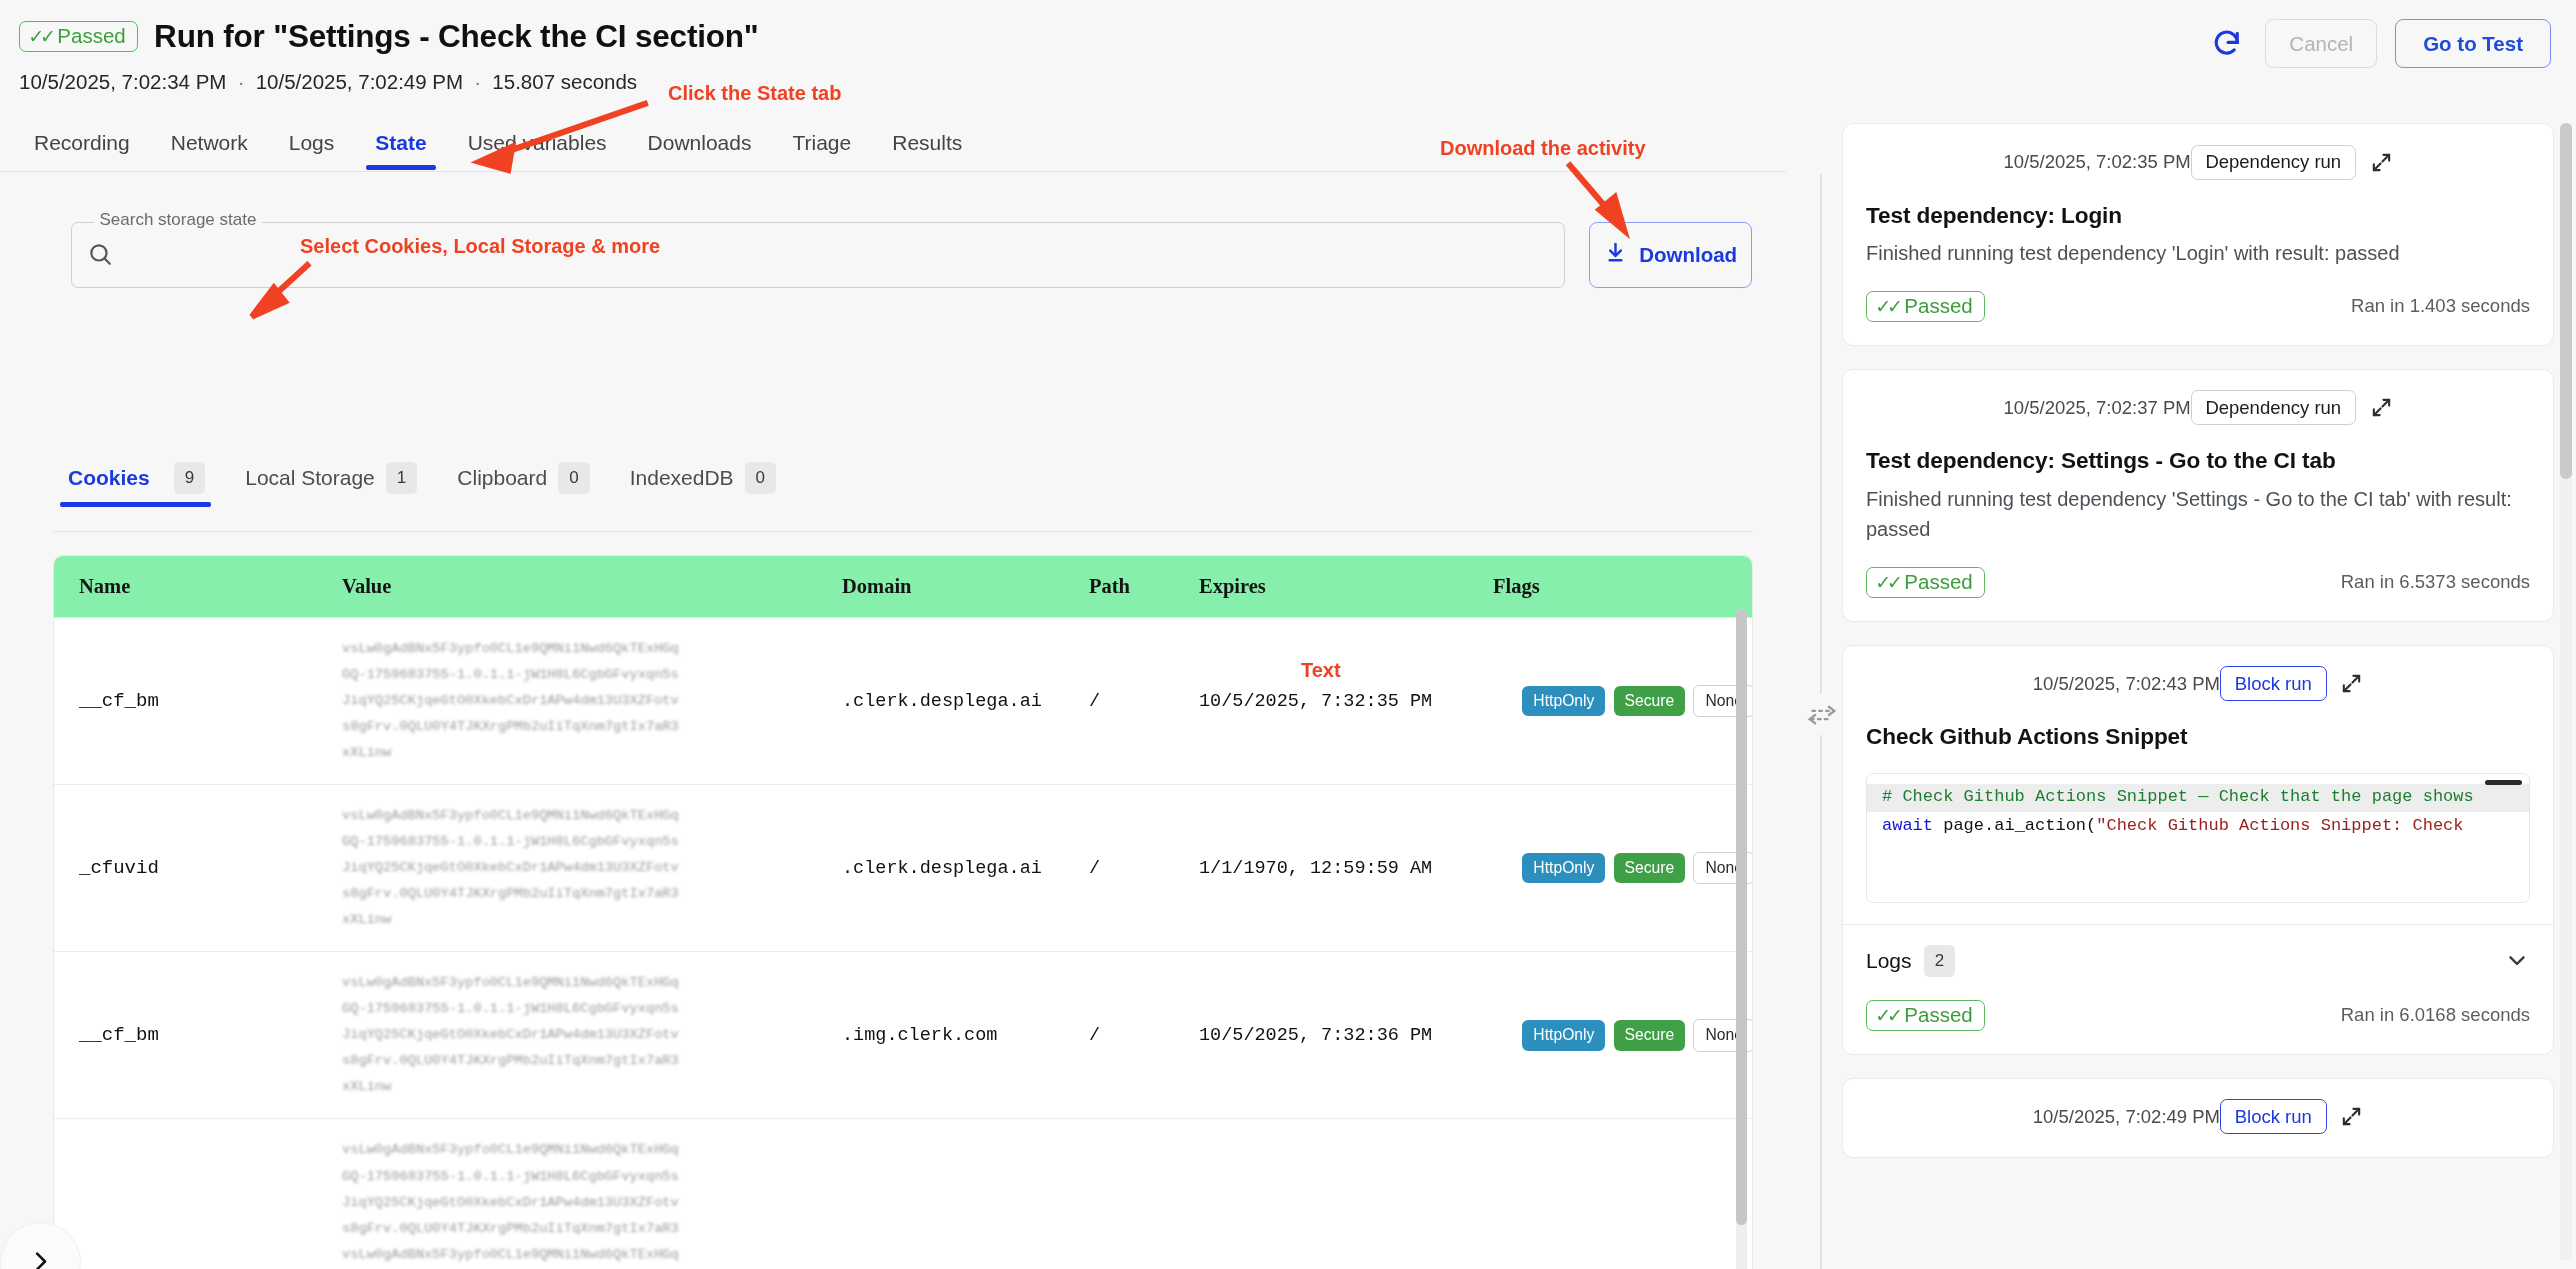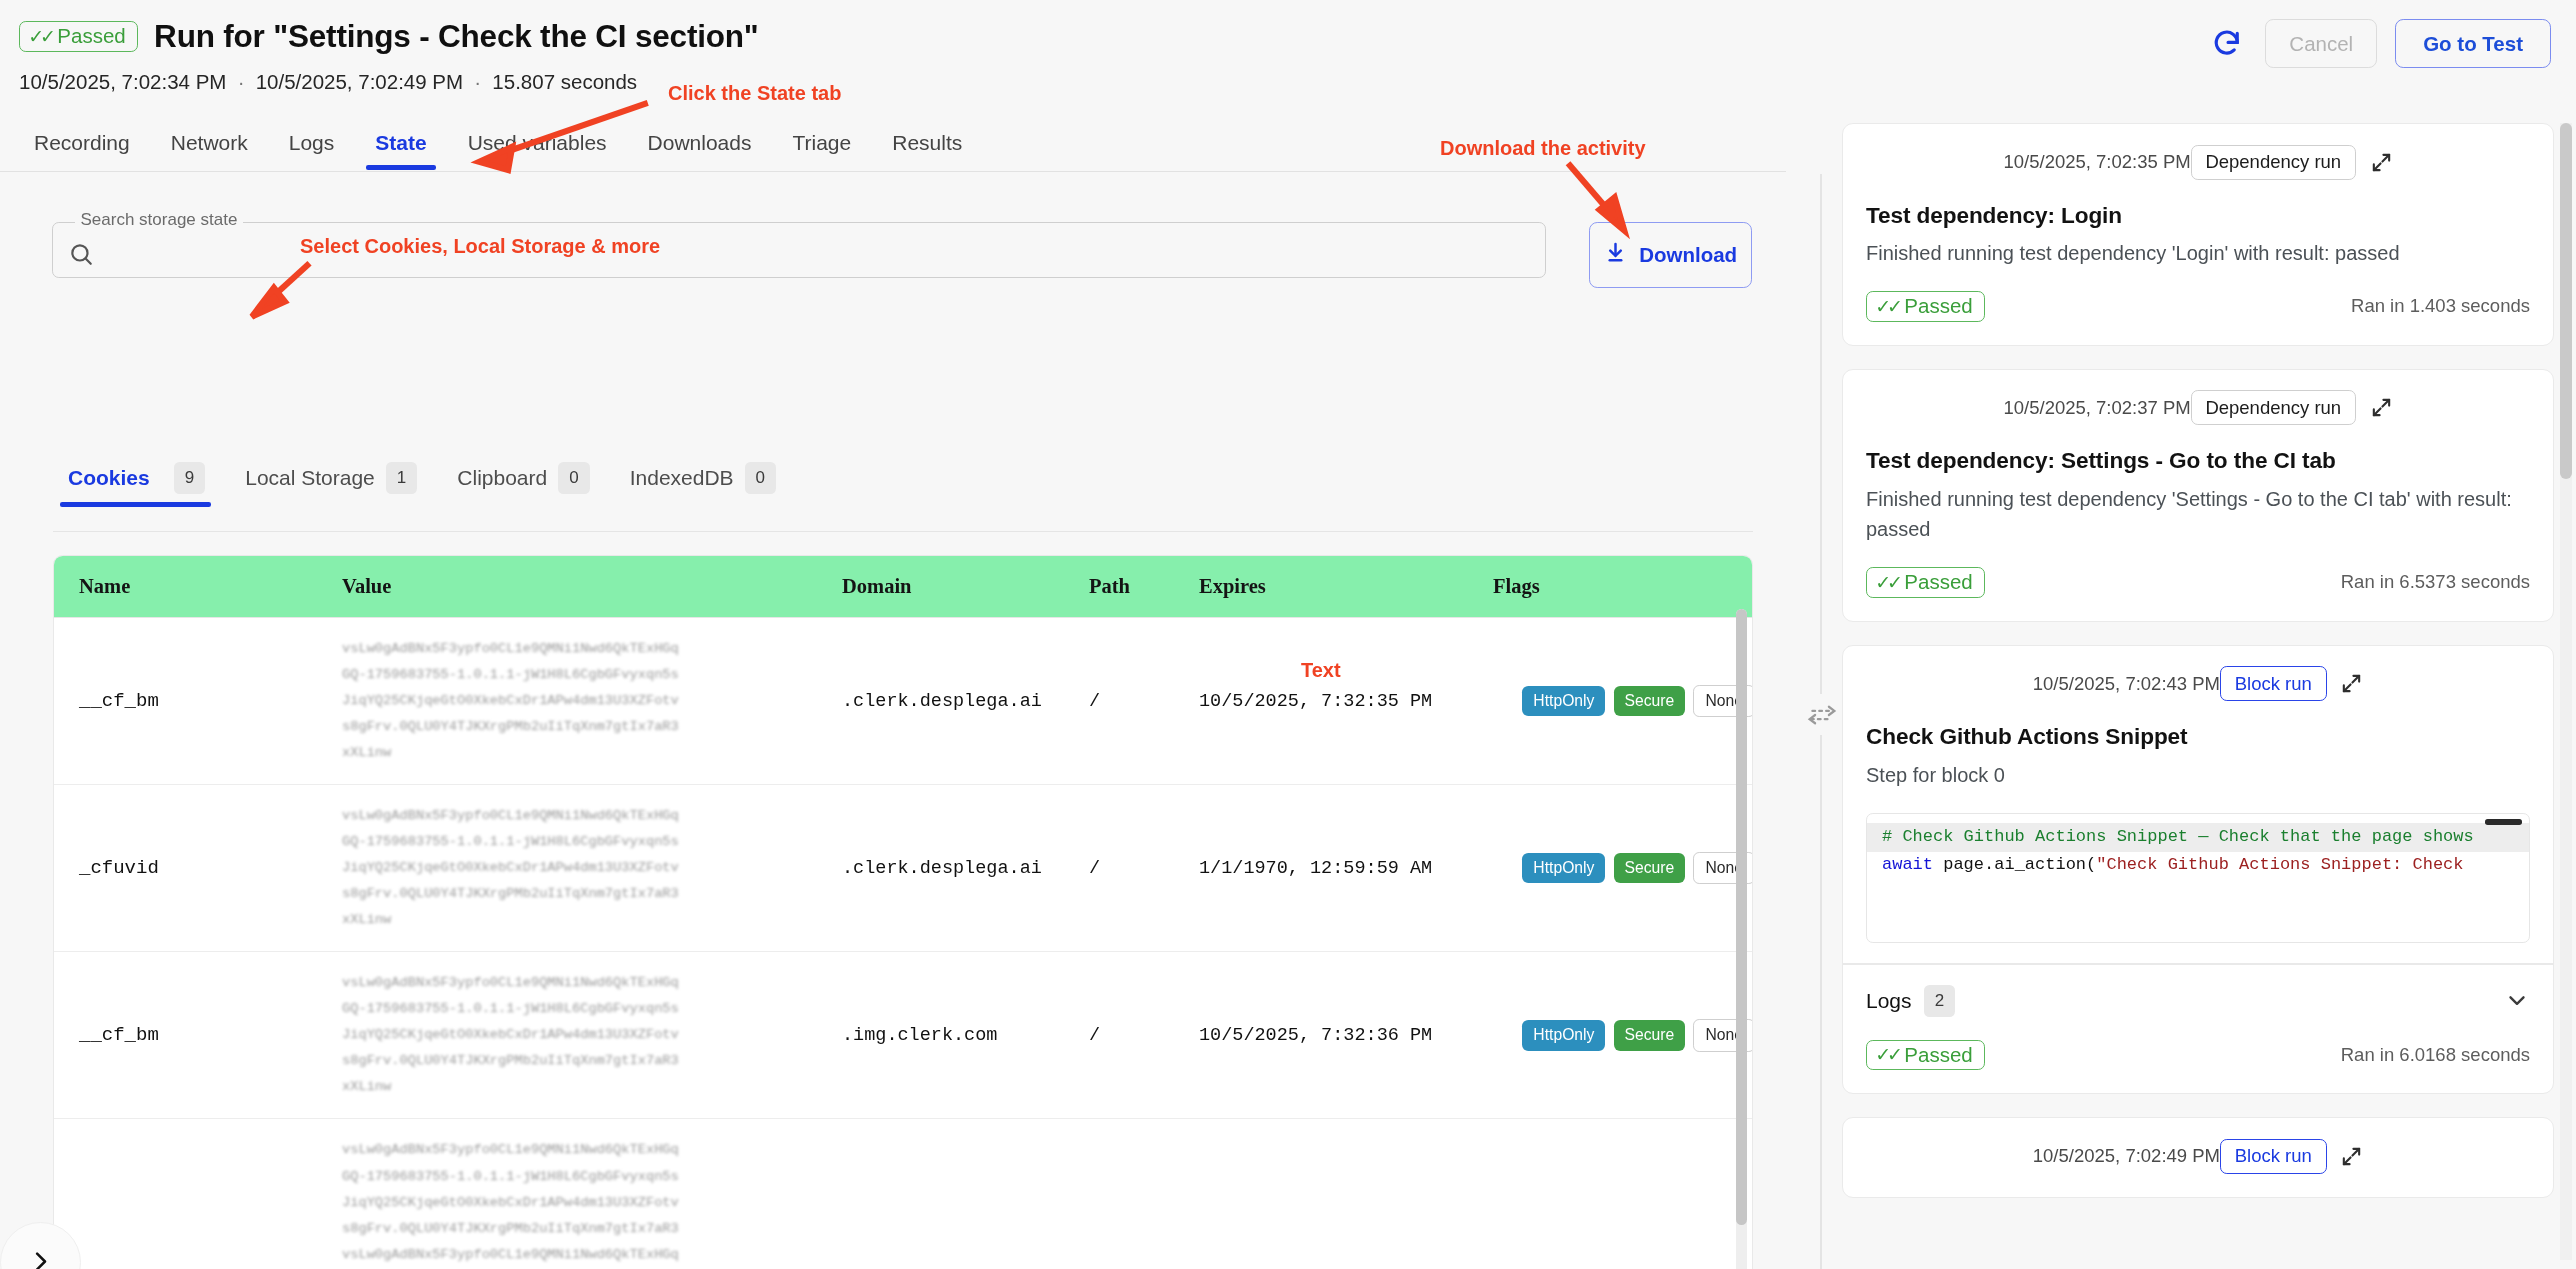--- a/index.html
+++ b/index.html
@@ -50,21 +50,21 @@
   .tab.active { color: #1a3ae0; font-weight: 700; }
   .tab.active::after {
     content: ""; position: absolute; left: 11px; right: 11px; bottom: 0;
     height: 4.1px; background: #1a3ae0; border-radius: 2.1px;
   }
   .tabbar-rule { position: absolute; left: 0; top: 171px; width: 1786px; height: 1.4px; background: #e2e2e2; }
 
   
   .main { position: absolute; left: 0; top: 174px; width: 1786px; height: 1096px; }
 
-  .search-wrap { position: absolute; left: 52px; top: 48px; width: 1494px; height: 56px; }
+  .search-wrap { position: absolute; left: 71px; top: 48px; width: 1494px; height: 66px; }
   .search-box {
     position: absolute; inset: 0; border: 1.4px solid #cfcfcf; border-radius: 6.8px; background: transparent;
   }
   .search-legend {
     position: absolute; left: 23px; top: -11.6px; background: #f7f7f7; padding: 0 5.5px;
     font-size: 17px; color: #6b6b6b;
   }
   .search-icon { position: absolute; left: 16.4px; top: 18.5px; color: #555; }
   .search-input {
     position: absolute; left: 60px; top: 0; width: 1424px; height: 63px;
@@ -470,21 +470,20 @@
               <svg width="23" height="23" viewBox="0 0 24 24" fill="none" stroke="#2e2e2e" stroke-width="2.2" stroke-linecap="round" stroke-linejoin="round">
                 <polyline points="14 4 20 4 20 10"></polyline>
                 <line x1="20" y1="4" x2="13" y2="11"></line>
                 <polyline points="10 20 4 20 4 14"></polyline>
                 <line x1="4" y1="20" x2="11" y2="13"></line>
               </svg>
             </div>
           </div>
         </div>
         <div class="card-title">Check Github Actions Snippet</div>
-        <div class="card-desc">Step for block 0</div>
         <div class="code-box">
           <div class="code-line hl c-comment"># Check Github Actions Snippet — Check that the page shows</div>
           <div class="code-line"><span class="c-kw">await</span><span class="c-plain"> page.ai_action(</span><span class="c-str">"Check Github Actions Snippet: Check</span></div>
           <div class="code-scroll"></div>
         </div>
         <div class="logs-sep"></div>
         <div class="logs-row">
           <div class="logs-left">
             <span>Logs</span>
             <span class="badge">2</span>

